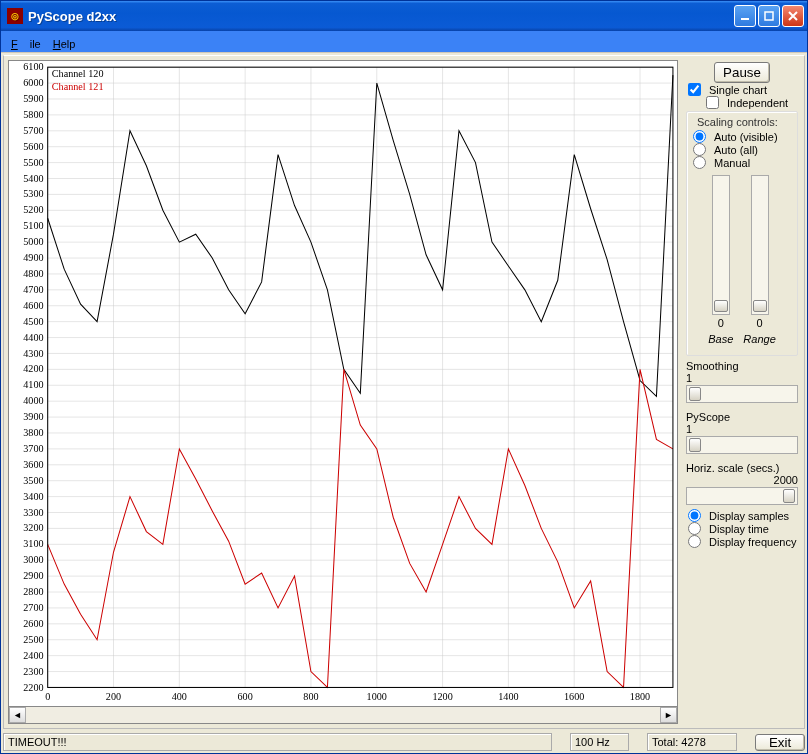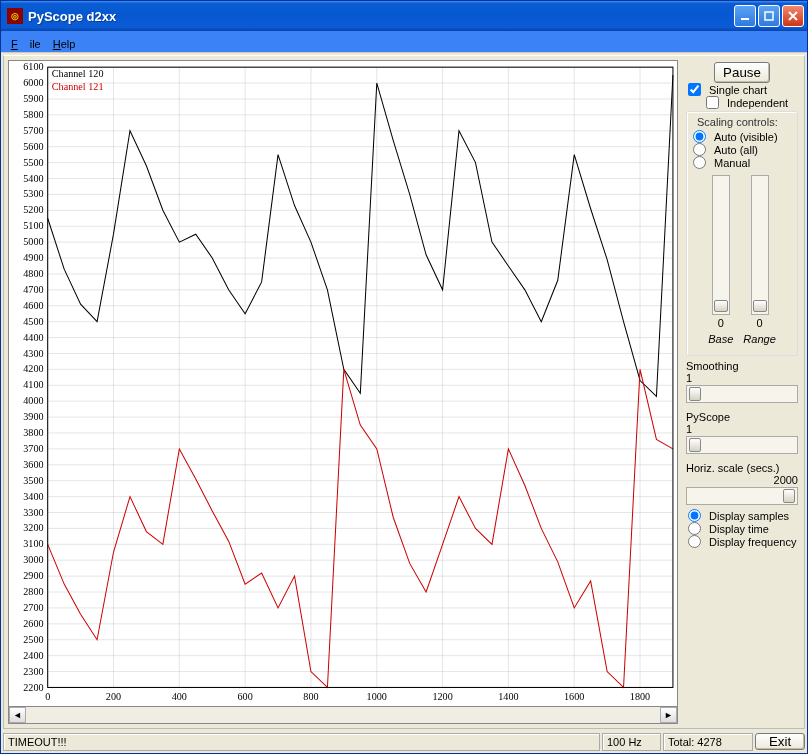--- a/index.html
+++ b/index.html
@@ -168,23 +168,23 @@
   border: 1px solid #888;
   border-radius: 2px;
 }
 .hsl.right .thumb { left: auto; right: 2px; }
 .lbl { font-size: 11px; margin-top: 4px; }
 .lblv { font-size: 11px; }
 .spacer { flex: 1; }
 .statusbar {
   height: 22px;
   display: flex;
-  align-items: flex-start;
+  align-items: center;
   padding: 2px;
-  gap: 2px;
+  gap: 18px;
 }
 .statusbar .cell {
   border: 1px solid #aaa;
   background: #ece9d8;
   padding: 2px 4px;
   display: flex;
   align-items: center;
   box-shadow: inset 1px 1px 0 #fff;
 }
 .statusbar .cell.grow { flex: 1; }

